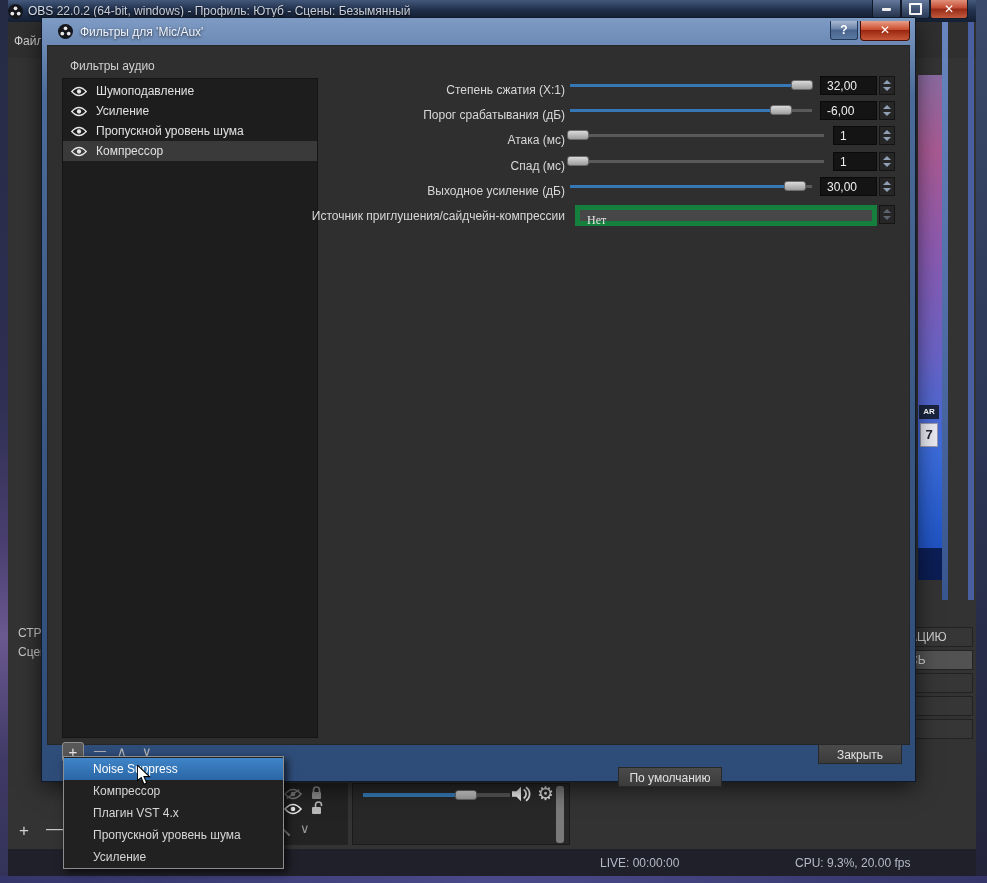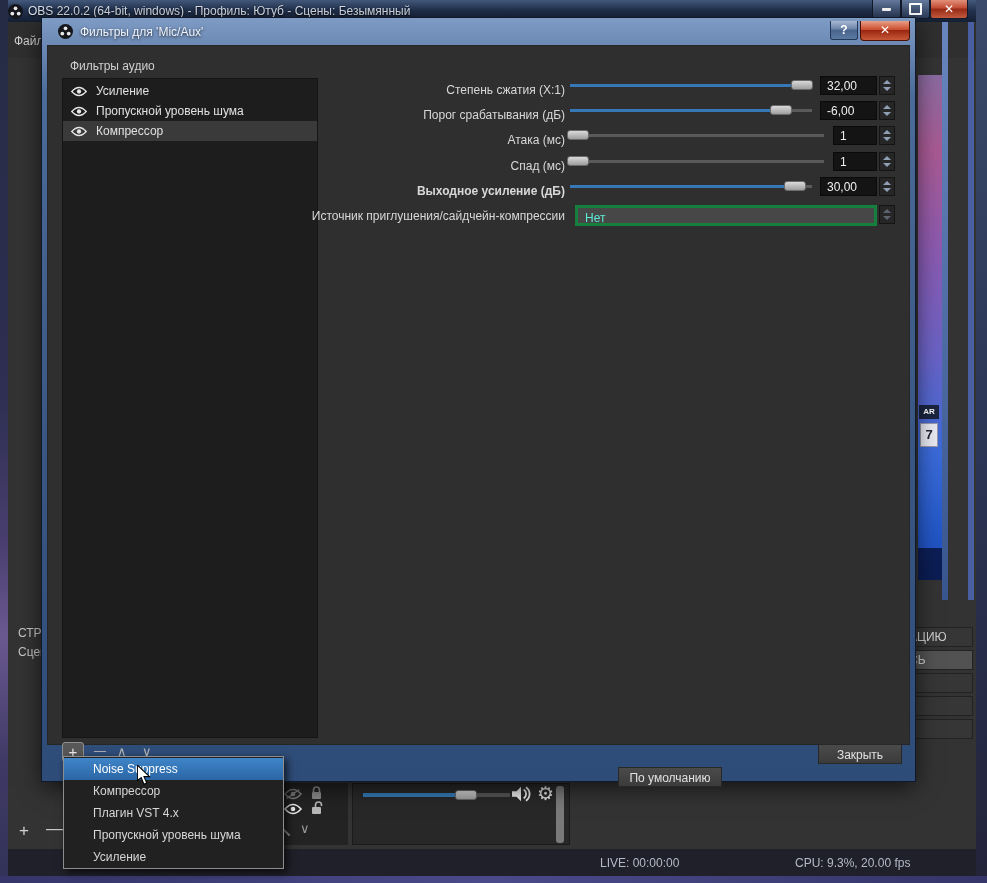--- a/index.html
+++ b/index.html
@@ -90,22 +90,22 @@
   .sl-handle{position:absolute;top:4px;width:22px;height:10px;margin-left:-11px;border-radius:3px;
     background:linear-gradient(180deg,#dadada,#9e9e9e);border:1px solid #6a6a6a;box-sizing:border-box;}
   .valbox{height:19px;background:#141414;border:1px solid #0a0a0a;box-sizing:border-box;
     color:#f0f0f0;padding:2px 0 0 6px;}
   .spinner{width:16px;height:19px;background:#262626;border:1px solid #141414;box-sizing:border-box;
     display:flex;flex-direction:column;align-items:center;justify-content:center;gap:3px;}
   .tri-up{width:0;height:0;border-left:4px solid transparent;border-right:4px solid transparent;border-bottom:4px solid #8fa0b4;}
   .tri-down{width:0;height:0;border-left:4px solid transparent;border-right:4px solid transparent;border-top:4px solid #8fa0b4;}
   .spinner.dim .tri-up{border-bottom-color:#5c6470;}
   .spinner.dim .tri-down{border-top-color:#5c6470;}
-  .combo{left:528px;width:302px;height:21px;background:#474747;border:3px solid #15803d;box-sizing:border-box;
-    color:#5eead4;padding:3px 0 0 7px;}
+  .combo{left:528px;width:302px;height:21px;background:#474747;border:5px solid #15803d;box-sizing:border-box;
+    color:#e5e5e5;padding:3px 0 0 7px;font-family:Liberation Serif, serif;}
   .dlg-btn{height:20px;background:linear-gradient(180deg,#4a4a4a,#3b3b3b);border:1px solid #282828;box-sizing:border-box;
     color:#e0e0e0;text-align:center;padding-top:3px;}
 
   
   .ctx-menu{left:63px;top:756px;width:221px;height:113px;background:#212121;border:1px solid #8d8d8d;
     box-shadow:3px 3px 8px rgba(0,0,0,.7);box-sizing:border-box;padding-top:1px;z-index:20;}
   .ctx-item{height:22px;line-height:22px;padding-left:29px;color:#d6d6d6;white-space:nowrap;}
   .ctx-item.hl{background:linear-gradient(180deg,#3f85c8,#2a66a6);color:#fff;}
 
   .cursor{z-index:30;}
@@ -232,20 +232,29 @@
       <div class="abs filters-label">Фильтры аудио</div>
 
       <div class="abs filter-list">
         <div class="filter-row">
           <span>
               <svg width="16" height="11" viewBox="0 0 20 12">
                 <path d="M1 6 Q10 -4 19 6 Q10 16 1 6 Z" fill="none" stroke="#e6e6e6" stroke-width="1.7"></path>
                 <circle cx="10" cy="6" r="2.7" fill="#e6e6e6"></circle>
               </svg>
             </span>
+          <span class="lbl">Шумоподавление</span>
+        </div>
+        <div class="filter-row">
+          <span>
+              <svg width="16" height="11" viewBox="0 0 20 12">
+                <path d="M1 6 Q10 -4 19 6 Q10 16 1 6 Z" fill="none" stroke="#e6e6e6" stroke-width="1.7"></path>
+                <circle cx="10" cy="6" r="2.7" fill="#e6e6e6"></circle>
+              </svg>
+            </span>
           <span class="lbl">Усиление</span>
         </div>
         <div class="filter-row">
           <span>
               <svg width="16" height="11" viewBox="0 0 20 12">
                 <path d="M1 6 Q10 -4 19 6 Q10 16 1 6 Z" fill="none" stroke="#e6e6e6" stroke-width="1.7"></path>
                 <circle cx="10" cy="6" r="2.7" fill="#e6e6e6"></circle>
               </svg>
             </span>
           <span class="lbl">Пропускной уровень шума</span>
@@ -307,21 +316,21 @@
         <div class="sl-track"></div>
         <div class="sl-fill" style="width: 3%;"></div>
         <div class="sl-handle" style="left: 3%;"></div>
       </div>
       <div class="abs valbox" style="left:786px;top:107px;width:44px;">1</div>
       <div class="abs spinner" style="left:832px;top:107px;">
           <span class="tri-up"></span>
           <span class="tri-down"></span>
         </div>
 
-      <div class="abs prop-label" style="top:139px;font-weight:bold;">Выходное усиление (дБ)</div>
+      <div class="abs prop-label" style="top:139px;">Выходное усиление (дБ)</div>
       <div class="abs slider" style="left:523px;top:132px;width:242px;">
         <div class="sl-track"></div>
         <div class="sl-fill" style="width: 93%;"></div>
         <div class="sl-handle" style="left: 93%;"></div>
       </div>
       <div class="abs valbox" style="left:773px;top:132px;width:57px;">30,00</div>
       <div class="abs spinner" style="left:832px;top:132px;">
           <span class="tri-up"></span>
           <span class="tri-down"></span>
         </div>

